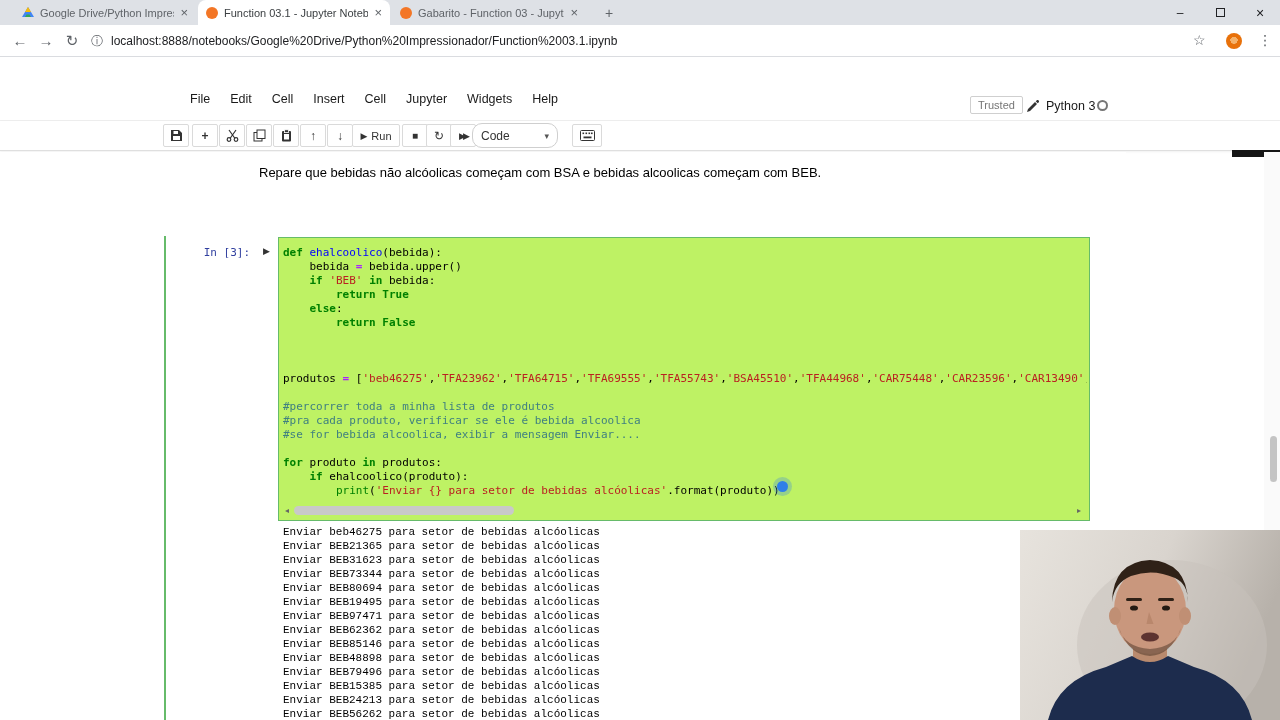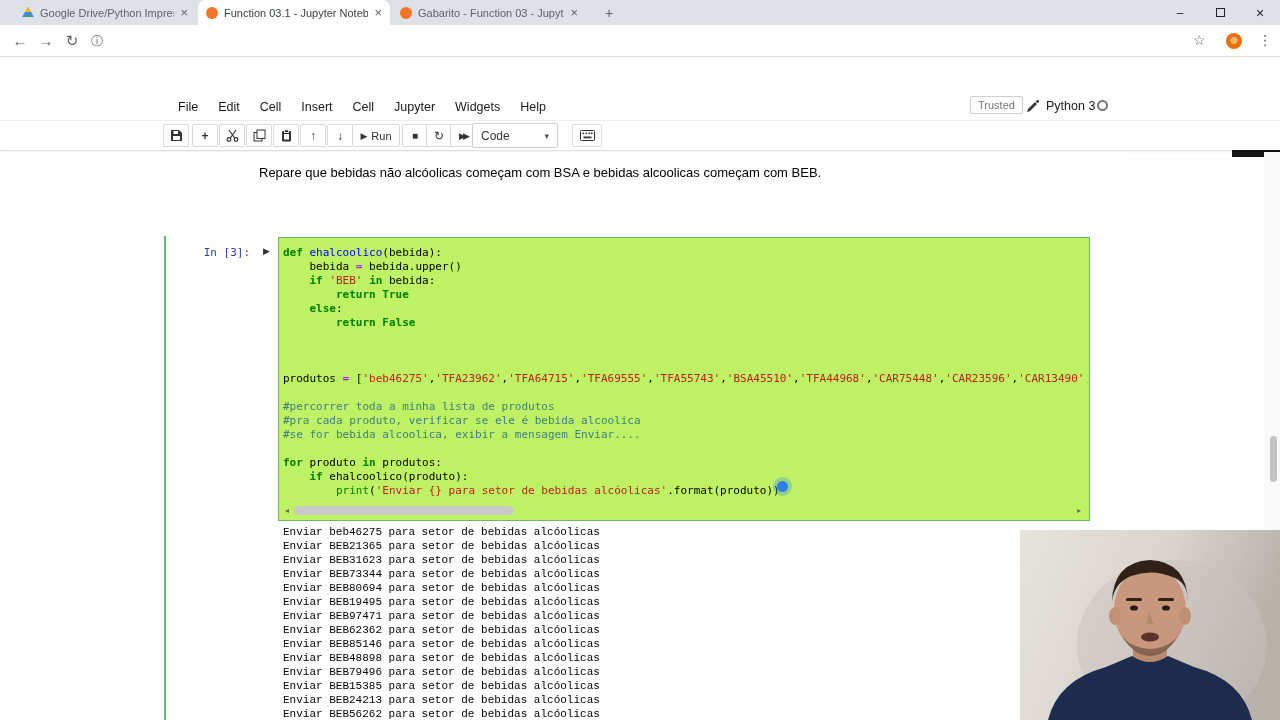--- a/index.html
+++ b/index.html
@@ -40,38 +40,38 @@
   #nbtitle{position:absolute;left:262px;top:64px;font-size:15.5px;color:#000}
   #checkpoint{position:absolute;left:366px;top:69px;font-size:11px;color:#767676}
   #checkpoint .auto{margin-left:8px}
   #pyicon{position:absolute;left:1018px;top:62px}
   #logoutbtn{position:absolute;left:1062px;top:61px;height:24px;padding:0 10px;line-height:22px;
     font-size:11px;color:#333;background:#fff;border:1px solid #CFCFCF;border-radius:2px}
 
   
   #jmenu{position:absolute;left:0;top:92px;width:1280px;height:29px;background:#fff;
     border-bottom:1px solid #EEE}
-  #menuitems{position:absolute;left:168px;top:0;height:29px;display:flex;align-items:center}
+  #menuitems{position:absolute;left:180px;top:0;height:29px;display:flex;align-items:flex-start}
   #menuitems>span{padding:0 10px;font-size:12.5px;color:#1a1a1a}
   #trusted{position:absolute;left:970px;top:4px;padding:2px 7px;border:1px solid #CFCFCF;
     border-radius:2px;font-size:11px;color:#767676}
   #pencil{position:absolute;left:1026px;top:7px}
   #kernelname{position:absolute;left:1046px;top:7px;font-size:12.5px;color:#1a1a1a}
   #kernelcircle{position:absolute;left:1097px;top:8px;width:11px;height:11px;border:2px solid #767676;
     border-radius:50%}
 
   
   #jtoolbar{position:absolute;left:0;top:121px;width:1280px;height:30px;background:#fff;
     border-bottom:1px solid #DFDFDF;box-shadow:0 1px 2px rgba(0,0,0,.06)}
   .tbtn{position:absolute;top:3px;height:23px;width:26px;background:#fff;border:1px solid #DADADA;
     border-radius:2px;display:flex;align-items:center;justify-content:center;font-size:12px;color:#333}
   #btn-run{width:48px;font-size:11px}
   #btn-run .pl{font-size:9px;margin-right:4px}
   #celltype{position:absolute;left:472px;top:2px;width:86px;height:25px;border:1px solid #CFCFCF;
-    border-radius:2px;background:#fff;font-size:12px;color:#333;display:flex;align-items:center;
+    border-radius:10px;background:#fff;font-size:12px;color:#333;display:flex;align-items:center;
     padding:0 8px;justify-content:space-between}
   #celltype .caret{font-size:9px;color:#555}
   .ffwd{letter-spacing:-3px;font-size:9px}
 
   
   #content{position:absolute;left:0;top:152px;width:1126px;height:568px;background:#fff;overflow:hidden}
   .md{position:absolute;left:259px;font-size:13px;color:#000;line-height:17px}
   #md1{top:12px;width:840px}
   #md2{top:40px;width:830px}
 
@@ -146,20 +146,21 @@
       </span>
     <span style="font-size:14px">×</span>
   </div>
 </div>
 
 <div id="addressbar">
   <span class="navglyph" style="left:8px">←</span>
   <span class="navglyph" style="left:34px">→</span>
   <span class="navglyph" style="left:60px">↻</span>
   <span id="infoicon">ⓘ</span>
+  <span id="urltext">localhost:8888/notebooks/Google%20Drive/Python%20Impressionador/Function%2003.1.ipynb</span>
   <span id="staricon">☆</span>
   <span id="avatar"></span>
   <span id="kebab">⋮</span>
 </div>
 
 <div id="jheader">
   <div id="jlogo">
     <svg width="22" height="24" viewBox="0 0 22 24">
       <path d="M3,15 a9,7 0 0 0 16,0" stroke="#F37626" stroke-width="3" fill="none"></path>
       <path d="M3,9 a9,7 0 0 1 16,0" stroke="#F37626" stroke-width="3" fill="none" opacity="0.85"></path>

